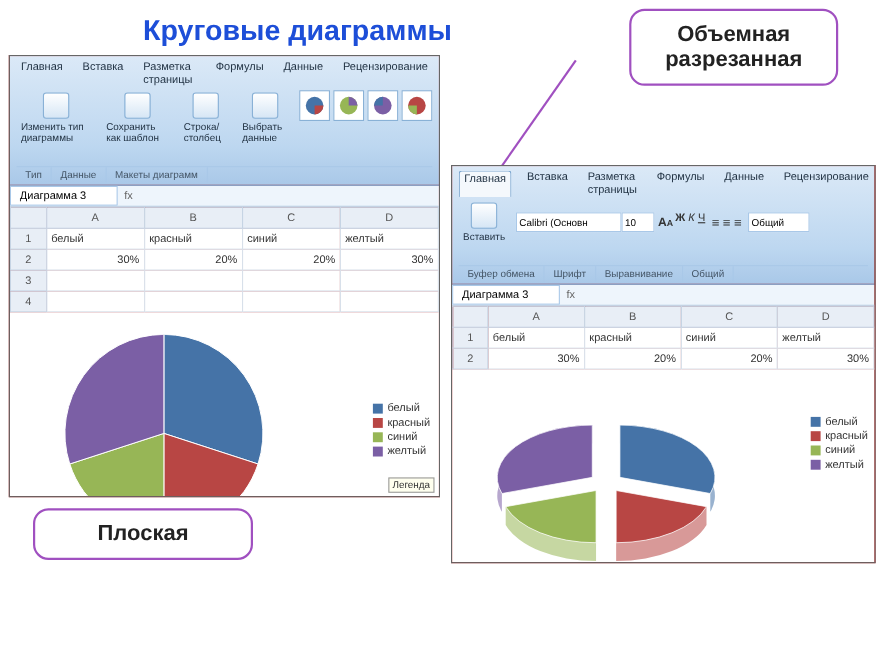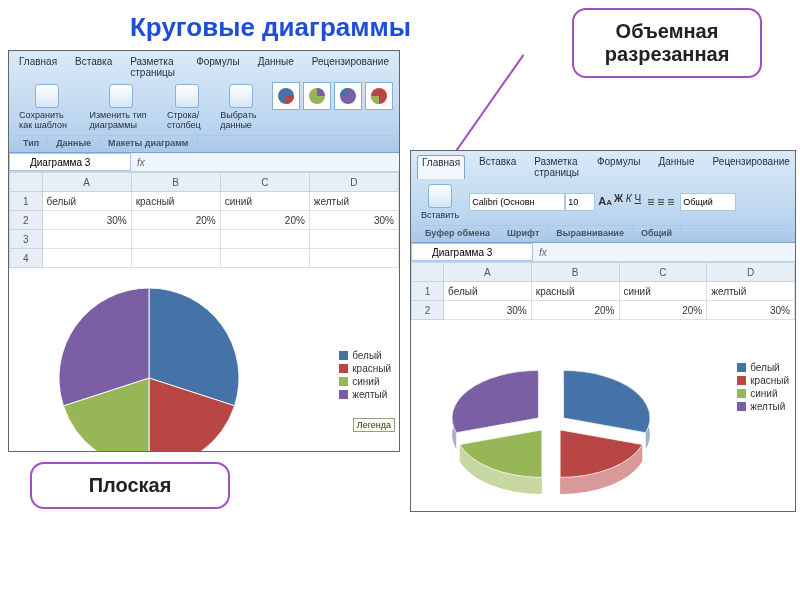--- a/index.html
+++ b/index.html
@@ -15,25 +15,25 @@
   .ribbon{background:linear-gradient(#dbe9f7,#bdd7f0 70%,#a9c8e8);border-bottom:1px solid #7aa5cf;padding:4px 6px 2px;}
   .tabs{display:flex;gap:10px;font-size:10px;color:#234;margin-bottom:3px;}
   .tabs span{padding:1px 4px;}
   .tabs .act{background:#f4f8fc;border:1px solid #7aa5cf;border-bottom:none;border-radius:3px 3px 0 0;}
   .grp{display:flex;gap:6px;}
   .btn{display:flex;flex-direction:column;align-items:center;font-size:9px;color:#234;gap:2px;padding:2px 4px;}
   .btn .ic{width:22px;height:22px;border:1px solid #89b1d6;background:linear-gradient(#fff,#d6e6f5);border-radius:3px;}
   .pies{display:flex;gap:3px;}
   .pies .mini{width:26px;height:26px;border:1px solid #89b1d6;background:#fff;display:flex;align-items:center;justify-content:center;}
   .pies svg{width:20px;height:20px;}
-  .grplabels{display:flex;font-size:9px;color:#456;border-top:1px solid #a9c8e8;margin-top:3px;font-weight:bold;}
+  .grplabels{display:flex;font-size:9px;color:#456;border-top:1px solid #a9c8e8;margin-top:19px;}
   .grplabels span{padding:2px 8px;border-right:1px solid #a9c8e8;}
   .namebox{display:flex;align-items:center;border-bottom:1px solid #bcd3e8;background:#eef5fc;}
-  .namebox input{border:1px solid #a9c8e8;font-size:10px;width:80px;height:16px;padding:0 20px;background:#fff;}
-  .namebox .fx{font-style:italic;color:#666;padding:0 6px;font-size:10px;text-align:center;}
+  .namebox input{border:1px solid #a9c8e8;font-size:10px;width:80px;height:16px;padding:0 8px;background:#fff;}
+  .namebox .fx{color:#666;padding:0 6px;font-size:10px;text-align:center;}
   table.cells{border-collapse:collapse;width:100%;font-size:10px;}
   table.cells th{background:#e8eef6;border:1px solid #c6d4e4;font-weight:normal;color:#555;height:16px;width:60px;}
   table.cells td{border:1px solid #d8e0ea;height:15px;padding:0 4px;text-align:right;background:#fff;}
   table.cells td.lbl{text-align:left;}
   table.cells th.rn{width:20px;background:#e8eef6;}
   .chartarea{position:relative;height:230px;background:#fff;}
   .legend{position:absolute;font-size:10px;}
   .legend div{display:flex;align-items:center;gap:4px;margin:2px 0;}
   .legend .sw{width:9px;height:9px;display:inline-block;}
   .leg1{right:8px;top:80px;}
@@ -55,25 +55,25 @@
       <span>Главная</span>
       <span>Вставка</span>
       <span>Разметка страницы</span>
       <span>Формулы</span>
       <span>Данные</span>
       <span>Рецензирование</span>
     </div>
     <div class="grp">
       <div class="btn">
           <div class="ic"></div>
+          <span>Изменить тип диаграммы</span>
+        </div>
+      <div class="btn">
+          <div class="ic"></div>
           <span>Сохранить как шаблон</span>
-        </div>
-      <div class="btn">
-          <div class="ic"></div>
-          <span>Изменить тип диаграммы</span>
         </div>
       <div class="btn">
           <div class="ic"></div>
           <span>Строка/столбец</span>
         </div>
       <div class="btn">
           <div class="ic"></div>
           <span>Выбрать данные</span>
         </div>
       <div class="pies">

